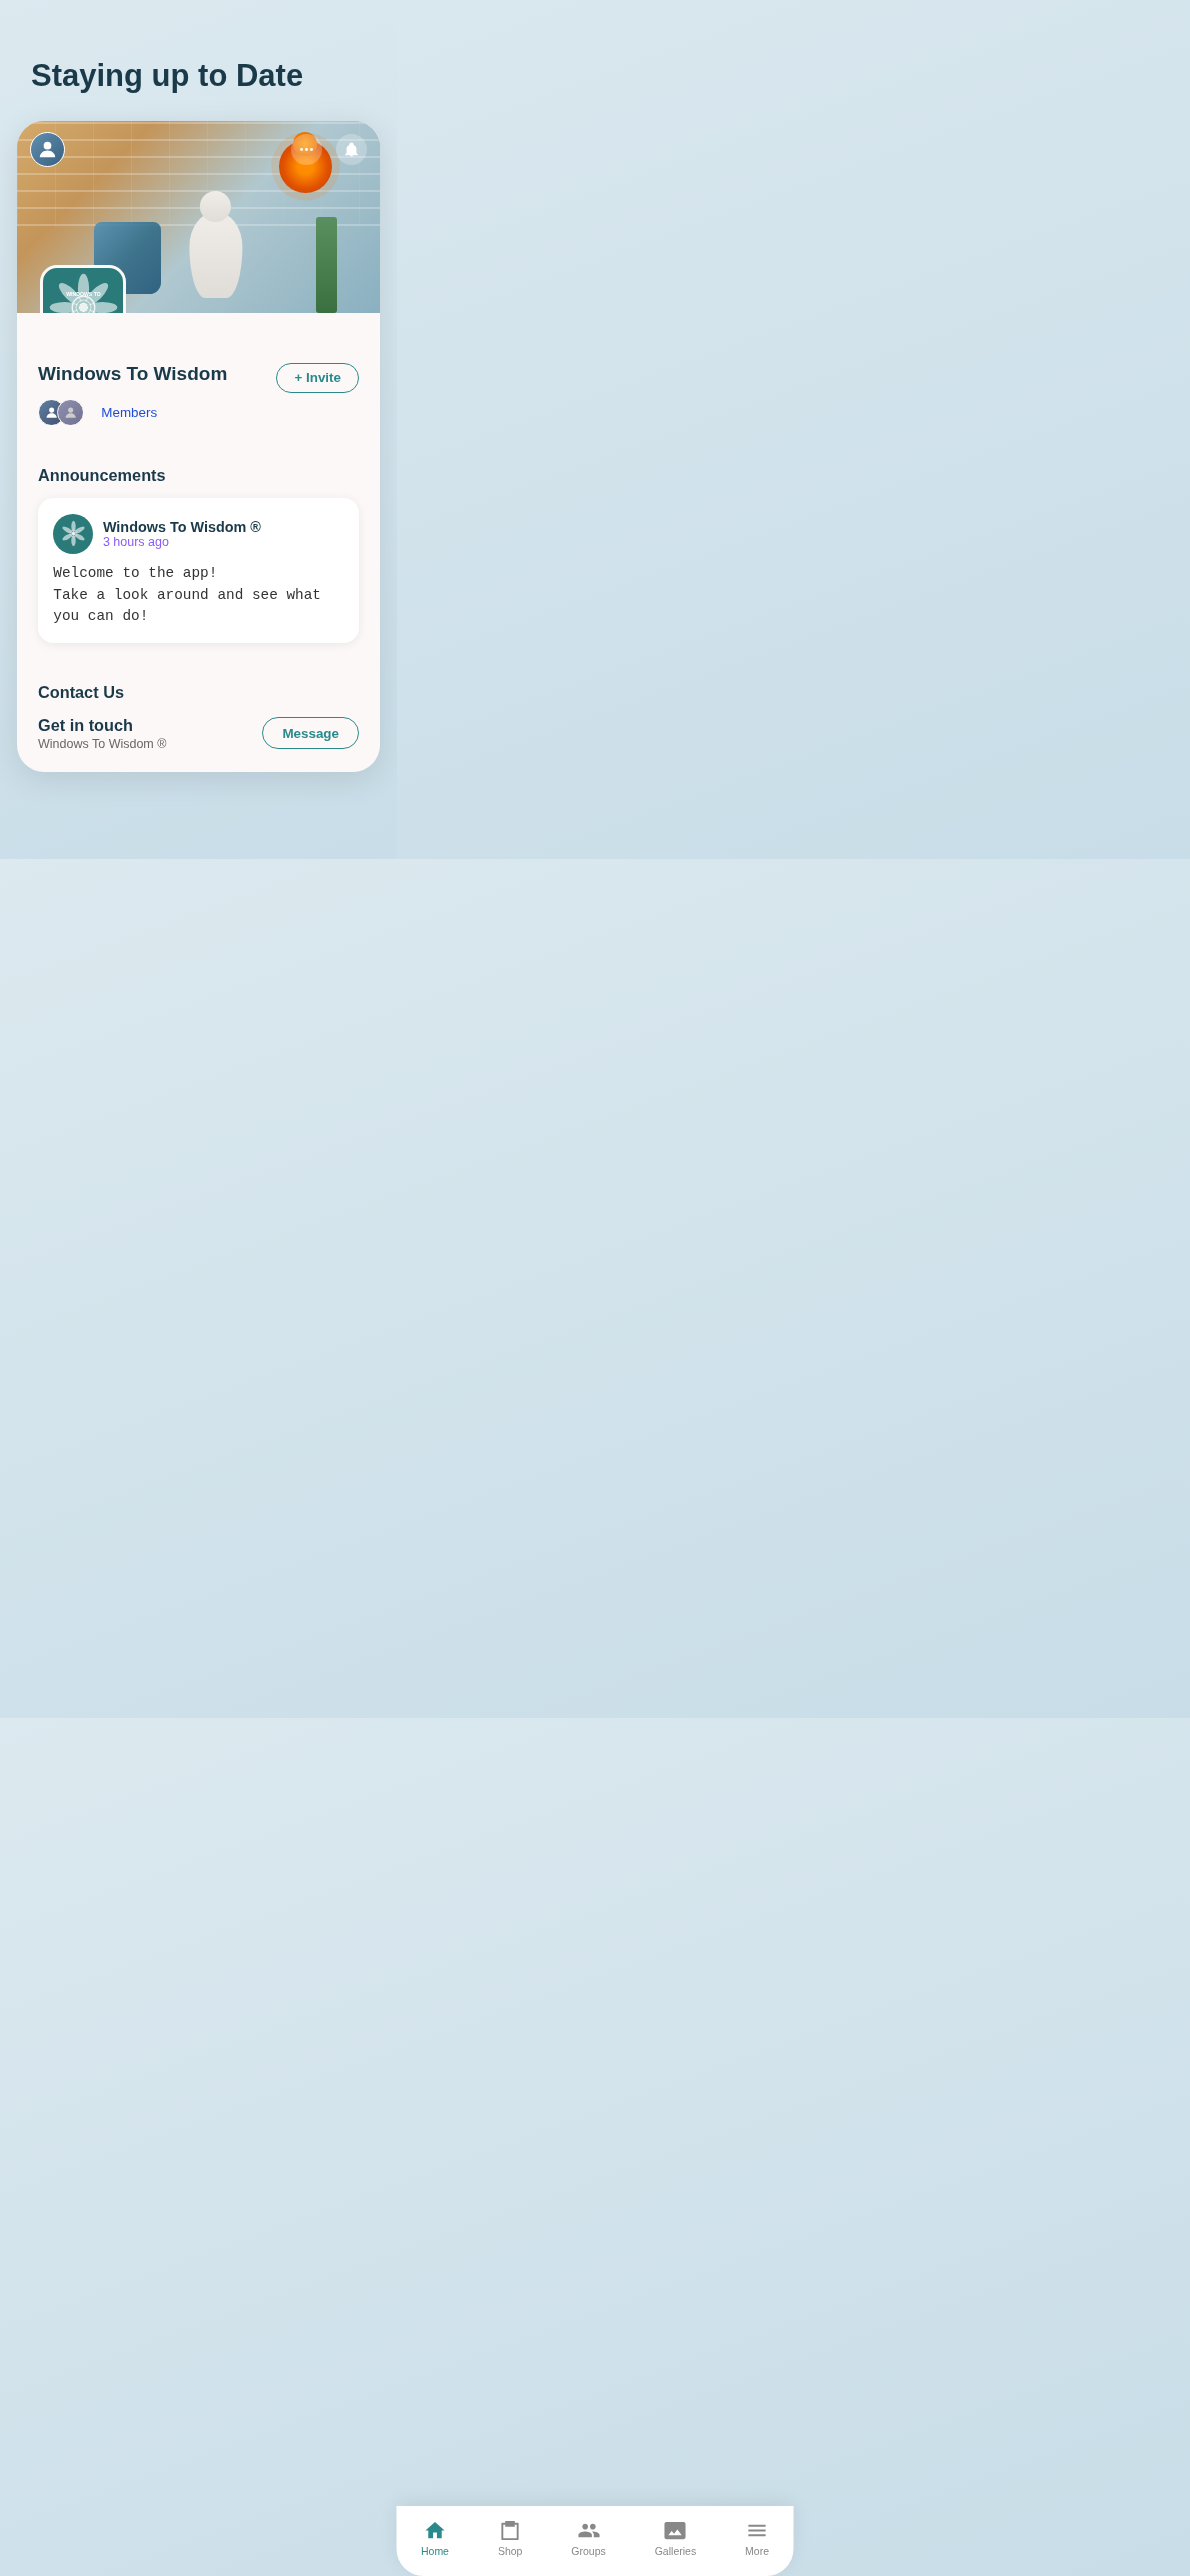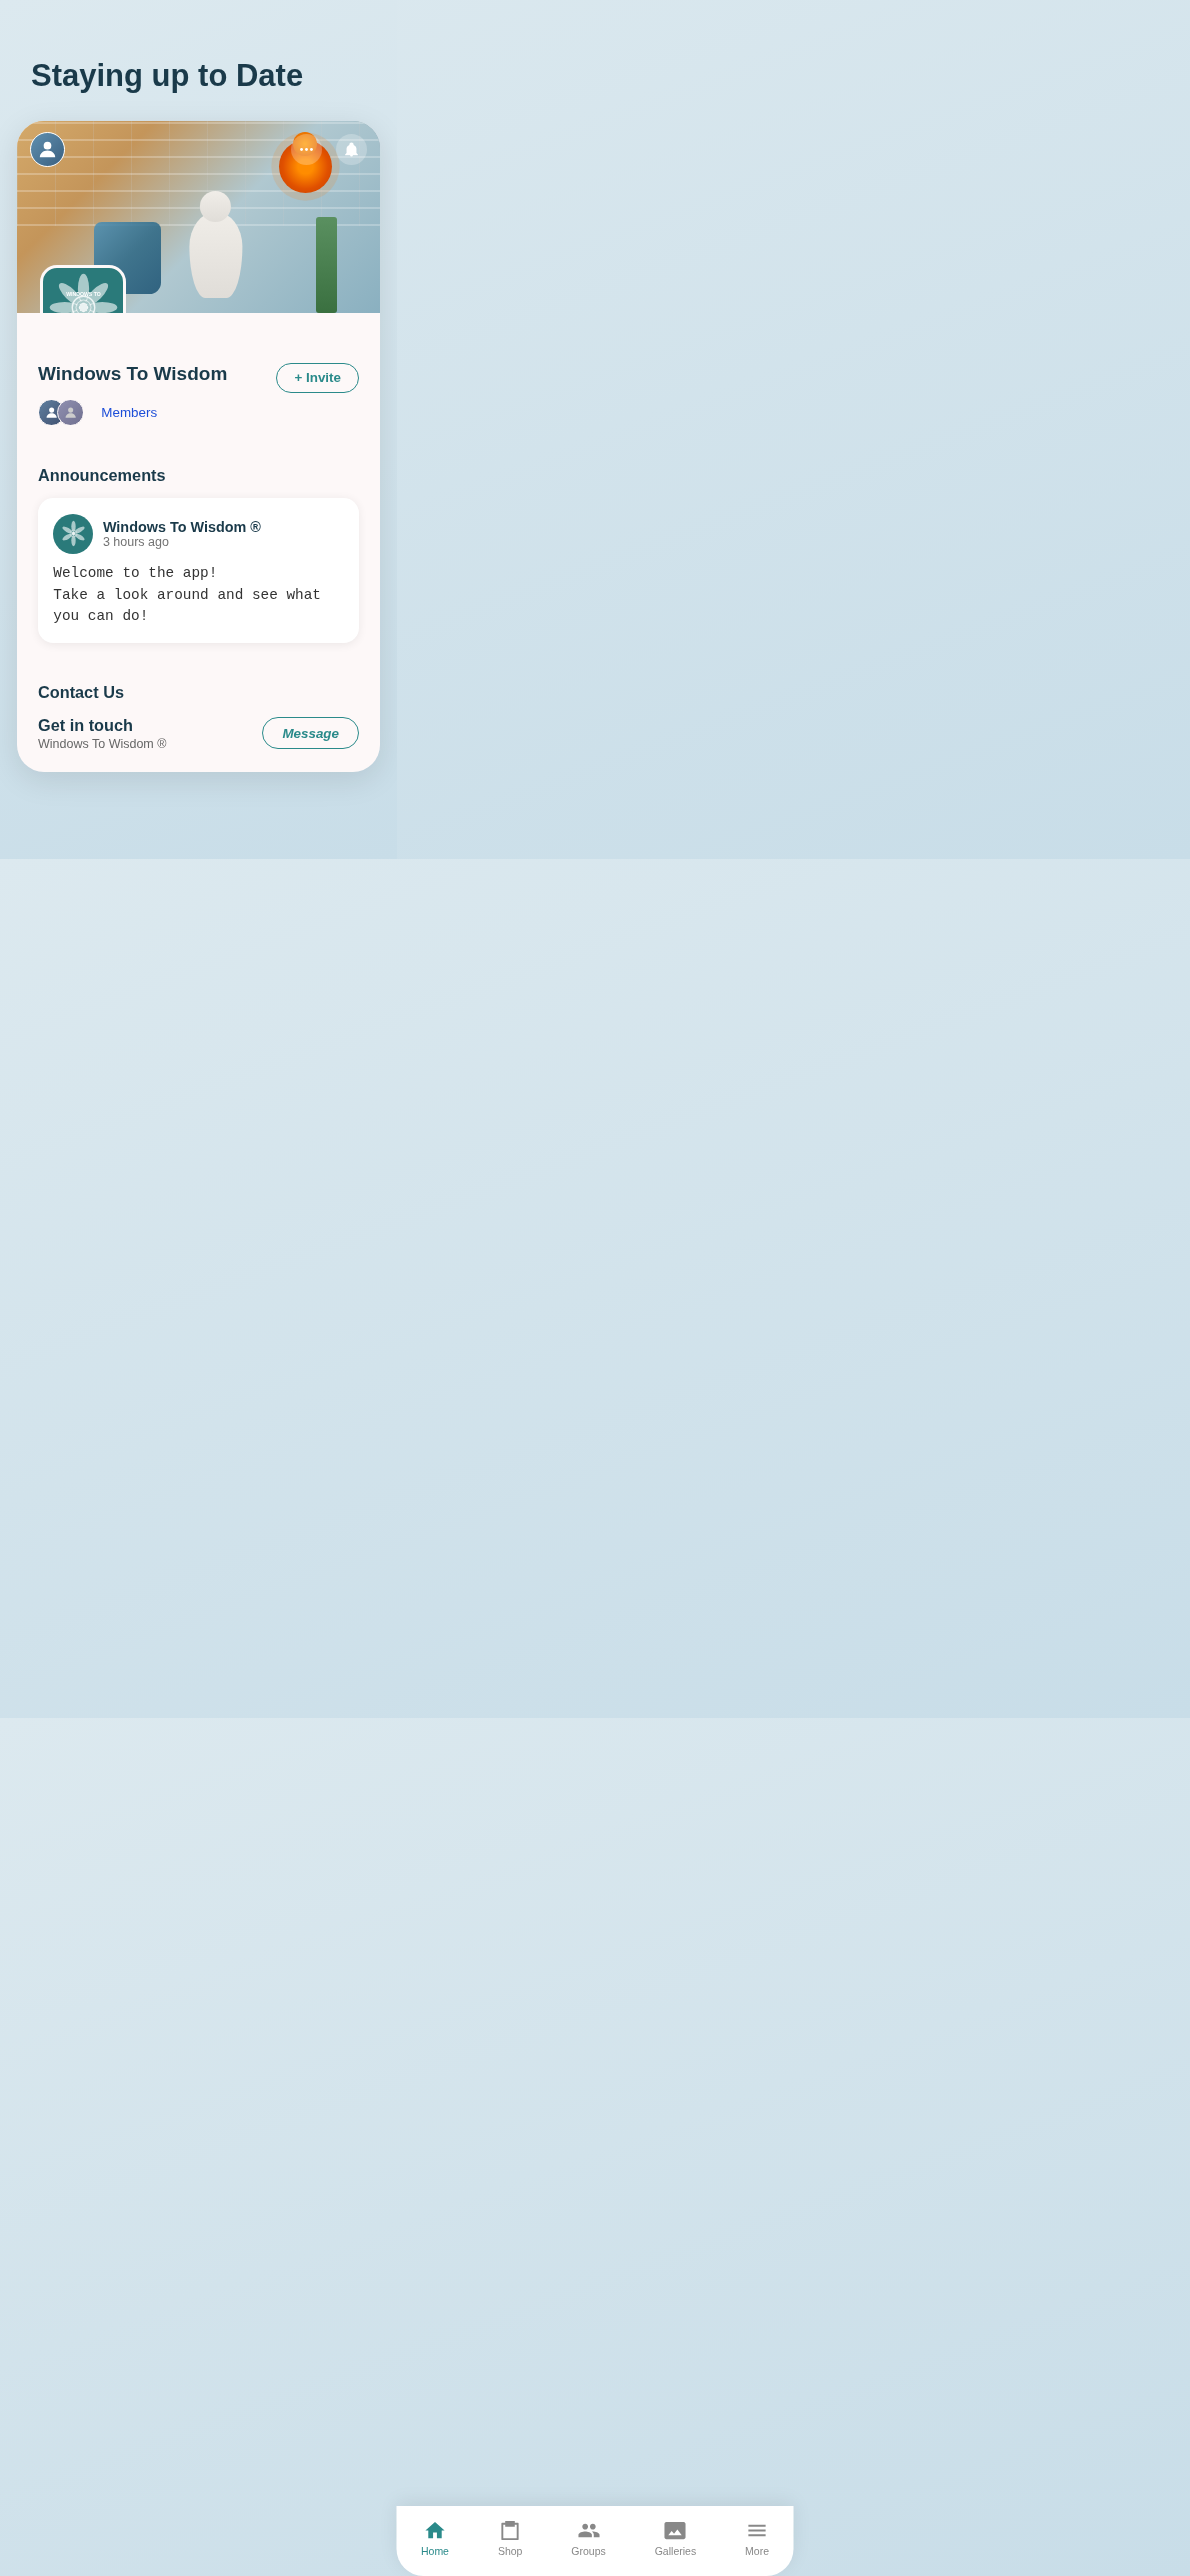--- a/index.html
+++ b/index.html
@@ -320,21 +320,21 @@
     }
 
     .announce-name {
       font-size: 14.4px;
       font-weight: 700;
       color: #1a3a4a;
     }
 
     .announce-time {
       font-size: 12.5px;
-      color: #737373;
+      color: #8b5cf6;
     }
 
     .announce-text {
       font-size: 14.4px;
       color: #333;
       line-height: 1.5;
       font-family: Liberation Mono, monospace;
     }
 
     .contact-section {
@@ -361,21 +361,20 @@
 
     .message-btn {
       border: 1.9px solid #2a8a8a;
       color: #2a8a8a;
       background: transparent;
       border-radius: 957px;
       padding: 7.7px 19px;
       font-size: 13.4px;
       font-weight: 600;
       cursor: pointer;
-      font-style: italic;
     }
 
     
     .bottom-nav {
       position: fixed;
       bottom: 0;
       left: 50%;
       transform: translateX(-50%);
       width: 397px;
       background: white;

